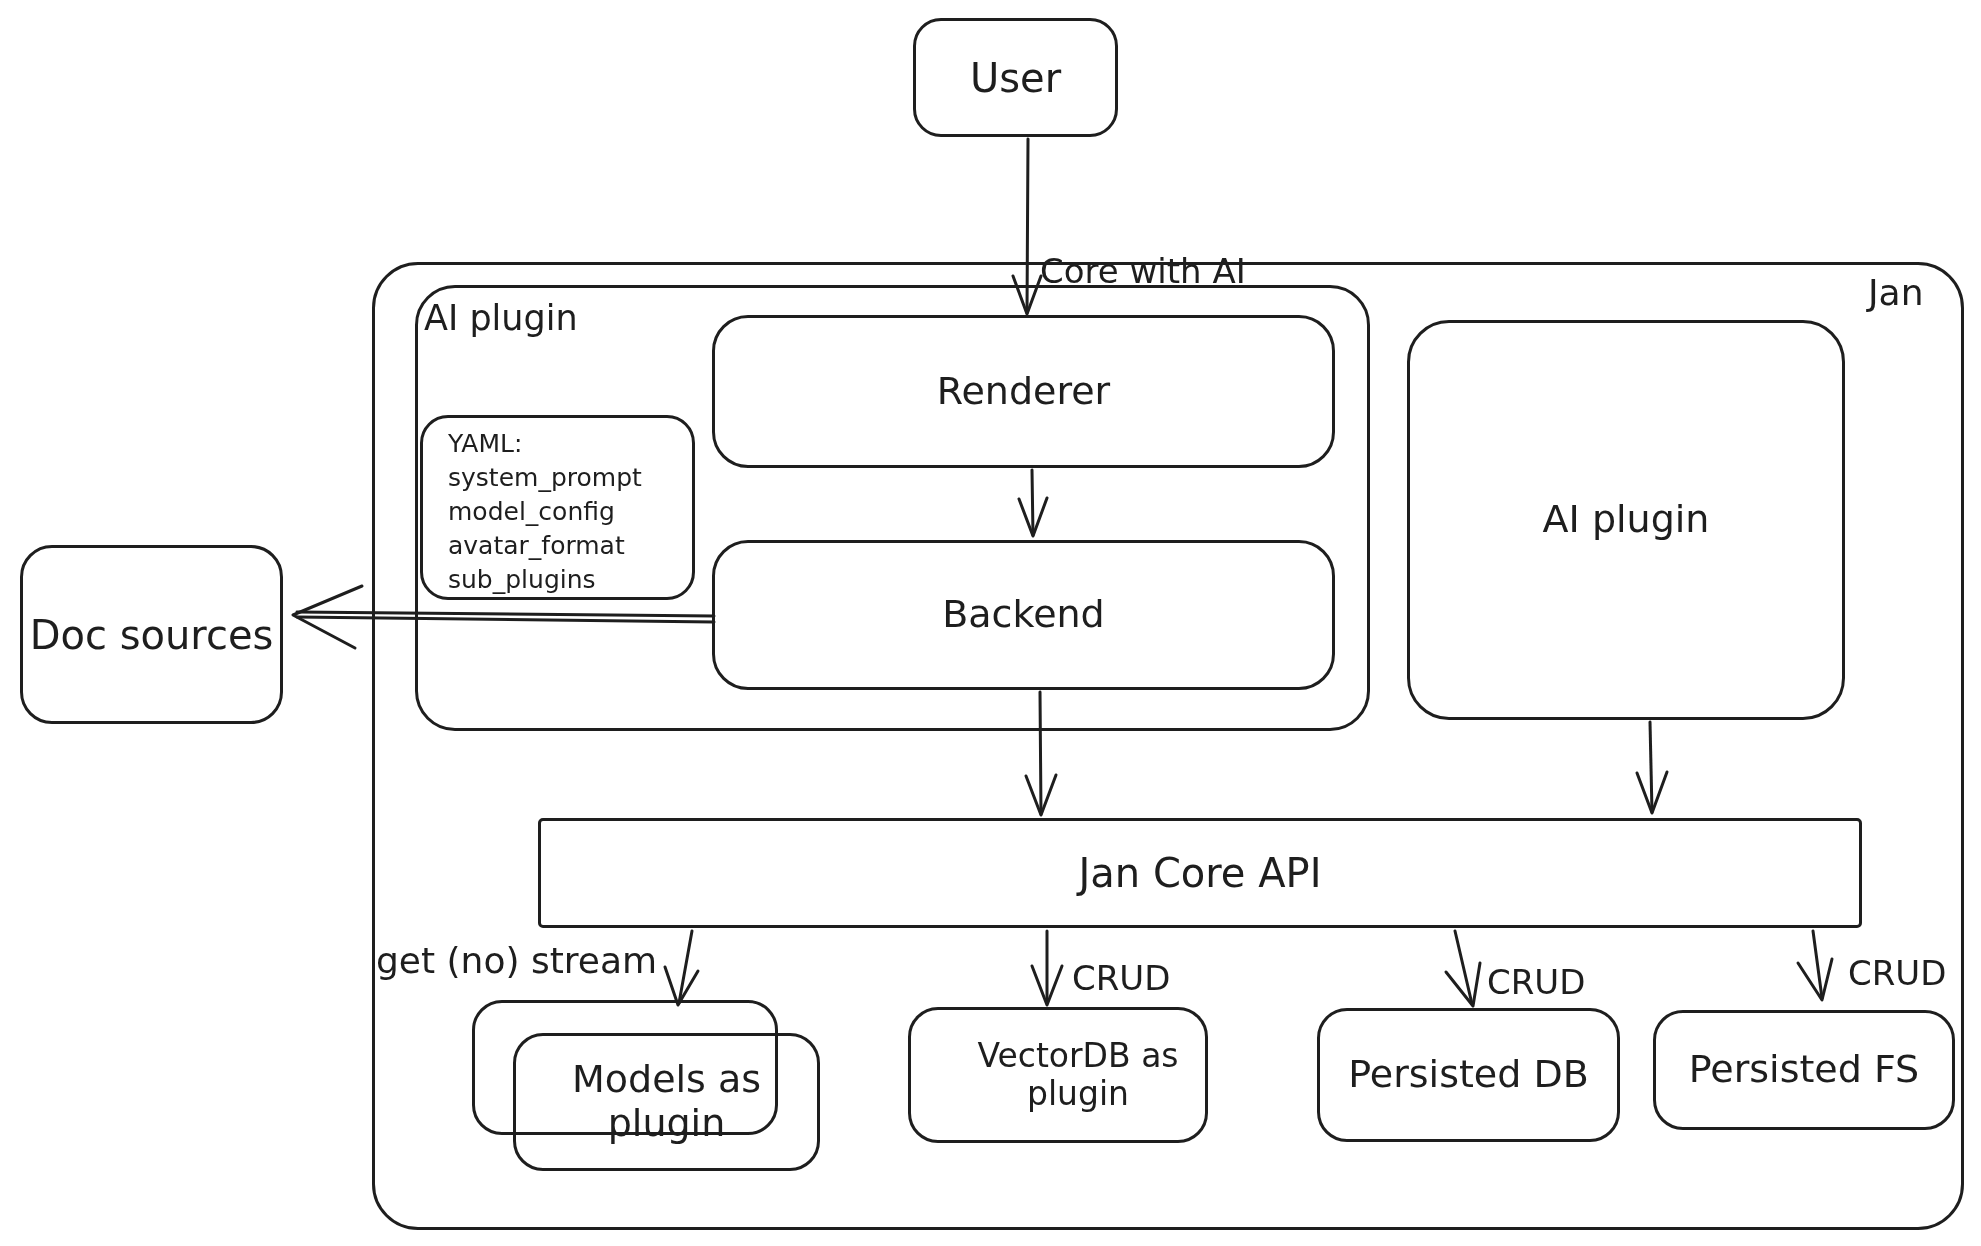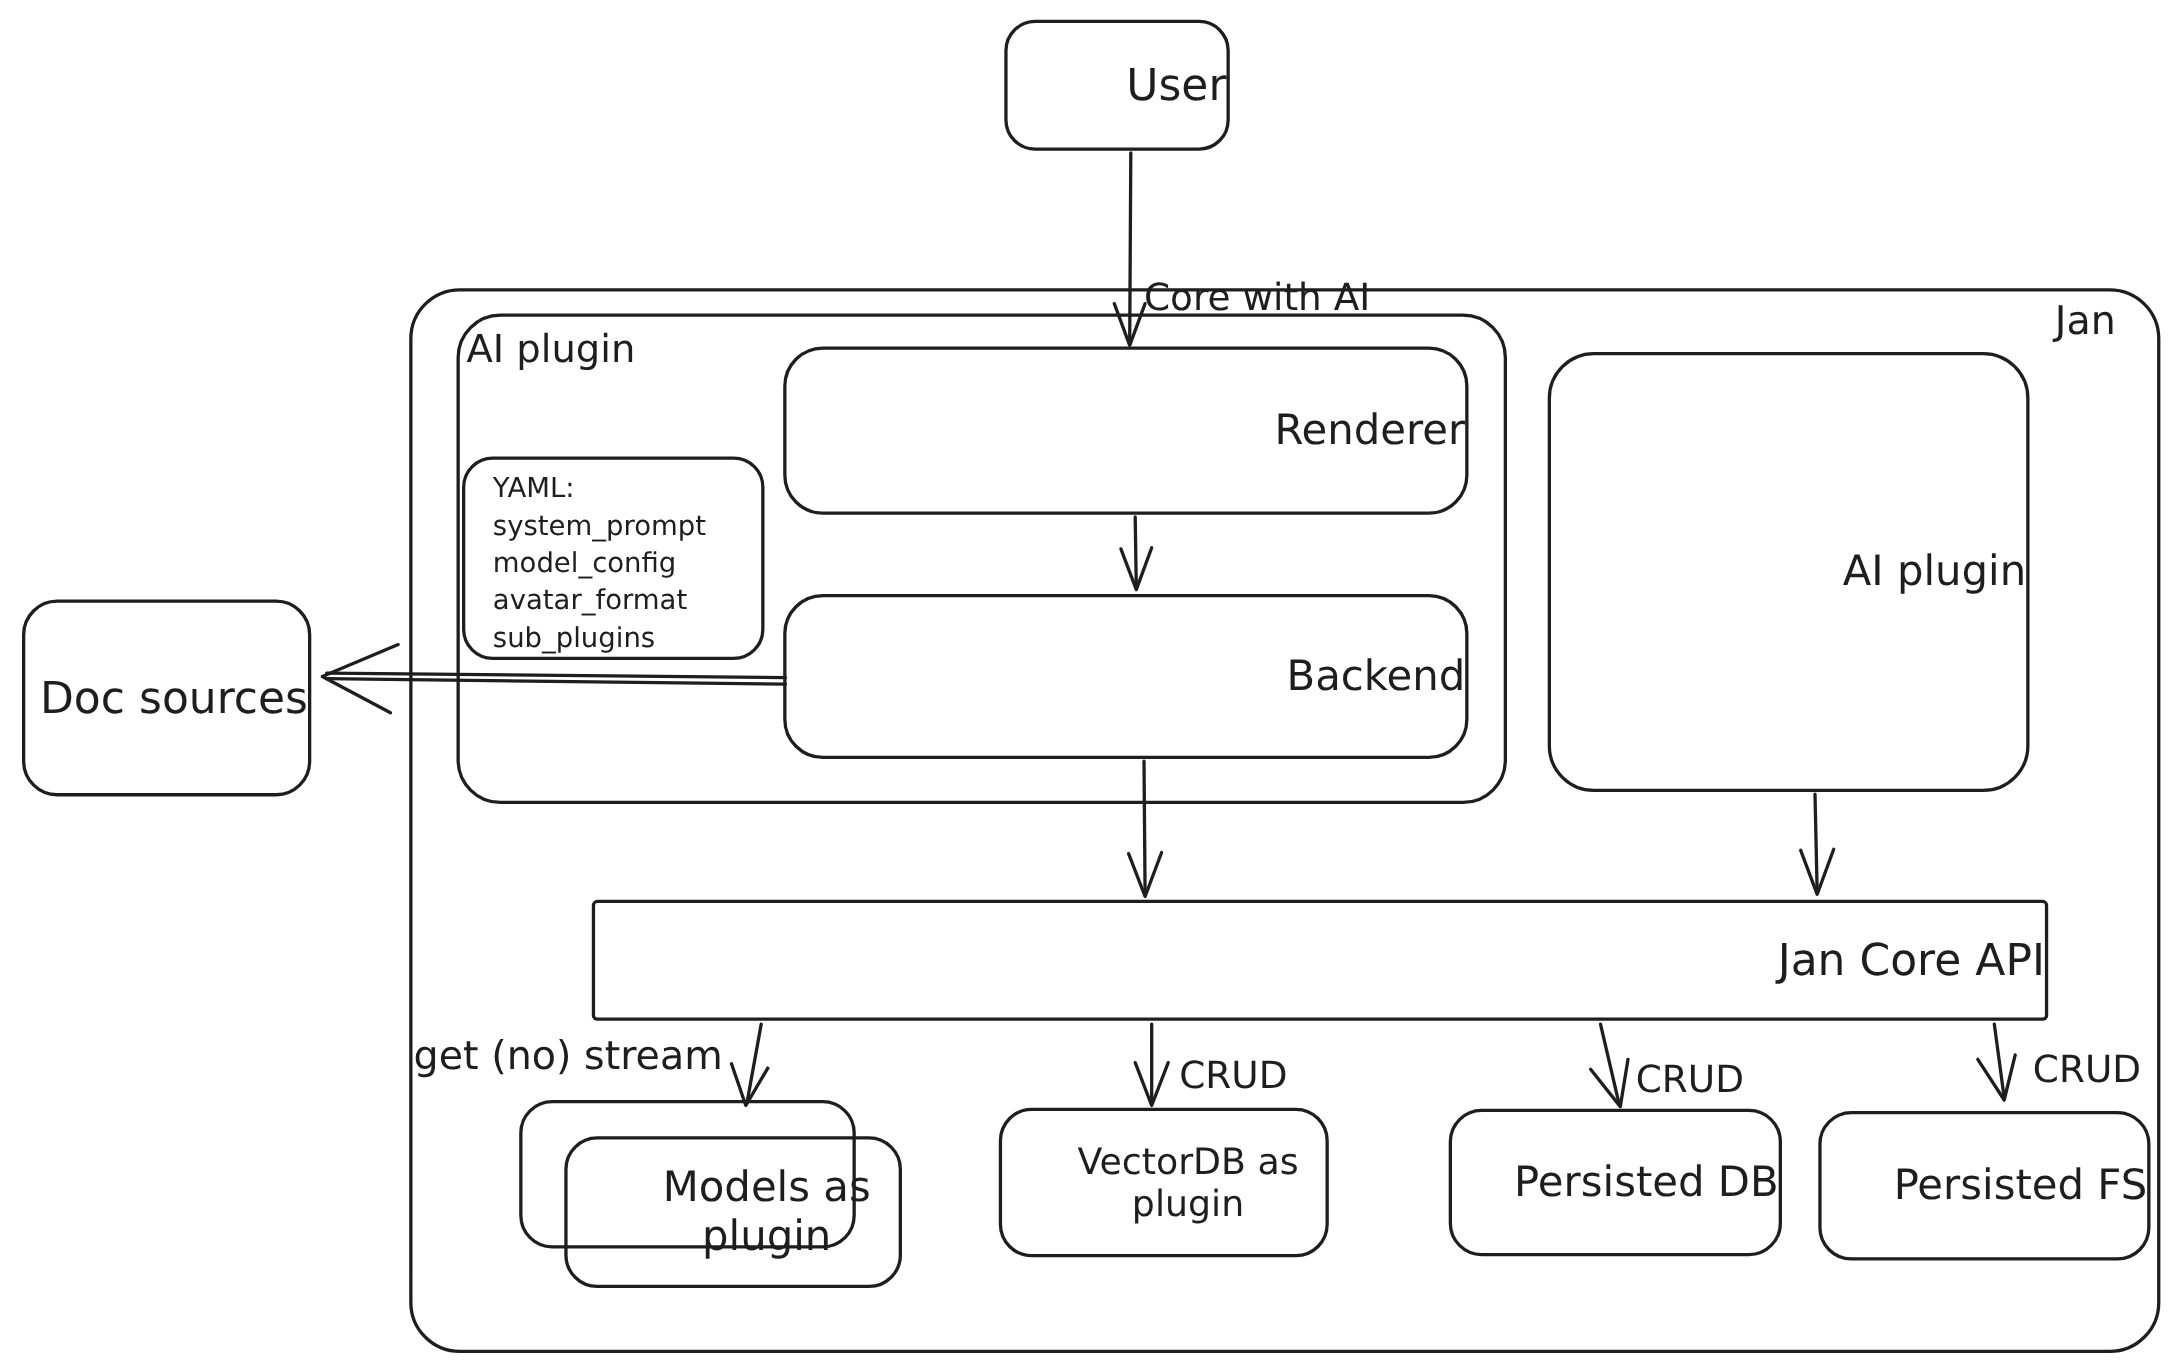--- a/index.html
+++ b/index.html
@@ -12,21 +12,21 @@
     overflow:hidden;
   }
   .box{
     position:absolute;
     border:3px solid #1e1e1e;
     border-radius:34px;
     background:transparent;
     box-sizing:border-box;
     display:flex;
     align-items:center;
-    justify-content:flex-end;
+    justify-content:center;
     text-align:center;
   }
   .label{
     position:absolute;
     white-space:pre;
     color:#1e1e1e;
   }
   .node-label{
     font-size:38px;
     line-height:1.15;
@@ -141,17 +141,17 @@
   </div>
 
   <div class="box" style="left:908px;top:1007px;width:300px;height:136px;border-radius:30px;padding-left:40px;">
     <div class="node-label" style="font-size:33px;width:250px;">VectorDB as plugin</div>
   </div>
 
   <div class="box" style="left:1317px;top:1008px;width:303px;height:134px;border-radius:30px;">
     <div class="node-label" style="font-size:38px;">Persisted DB</div>
   </div>
 
-  <div class="box" style="left:1653px;top:1010px;width:302px;height:136px;border-radius:30px;">
+  <div class="box" style="left:1653px;top:1010px;width:302px;height:120px;border-radius:30px;">
     <div class="node-label" style="font-size:38px;">Persisted FS</div>
   </div>
 
 </div>
 
 </body></html>

